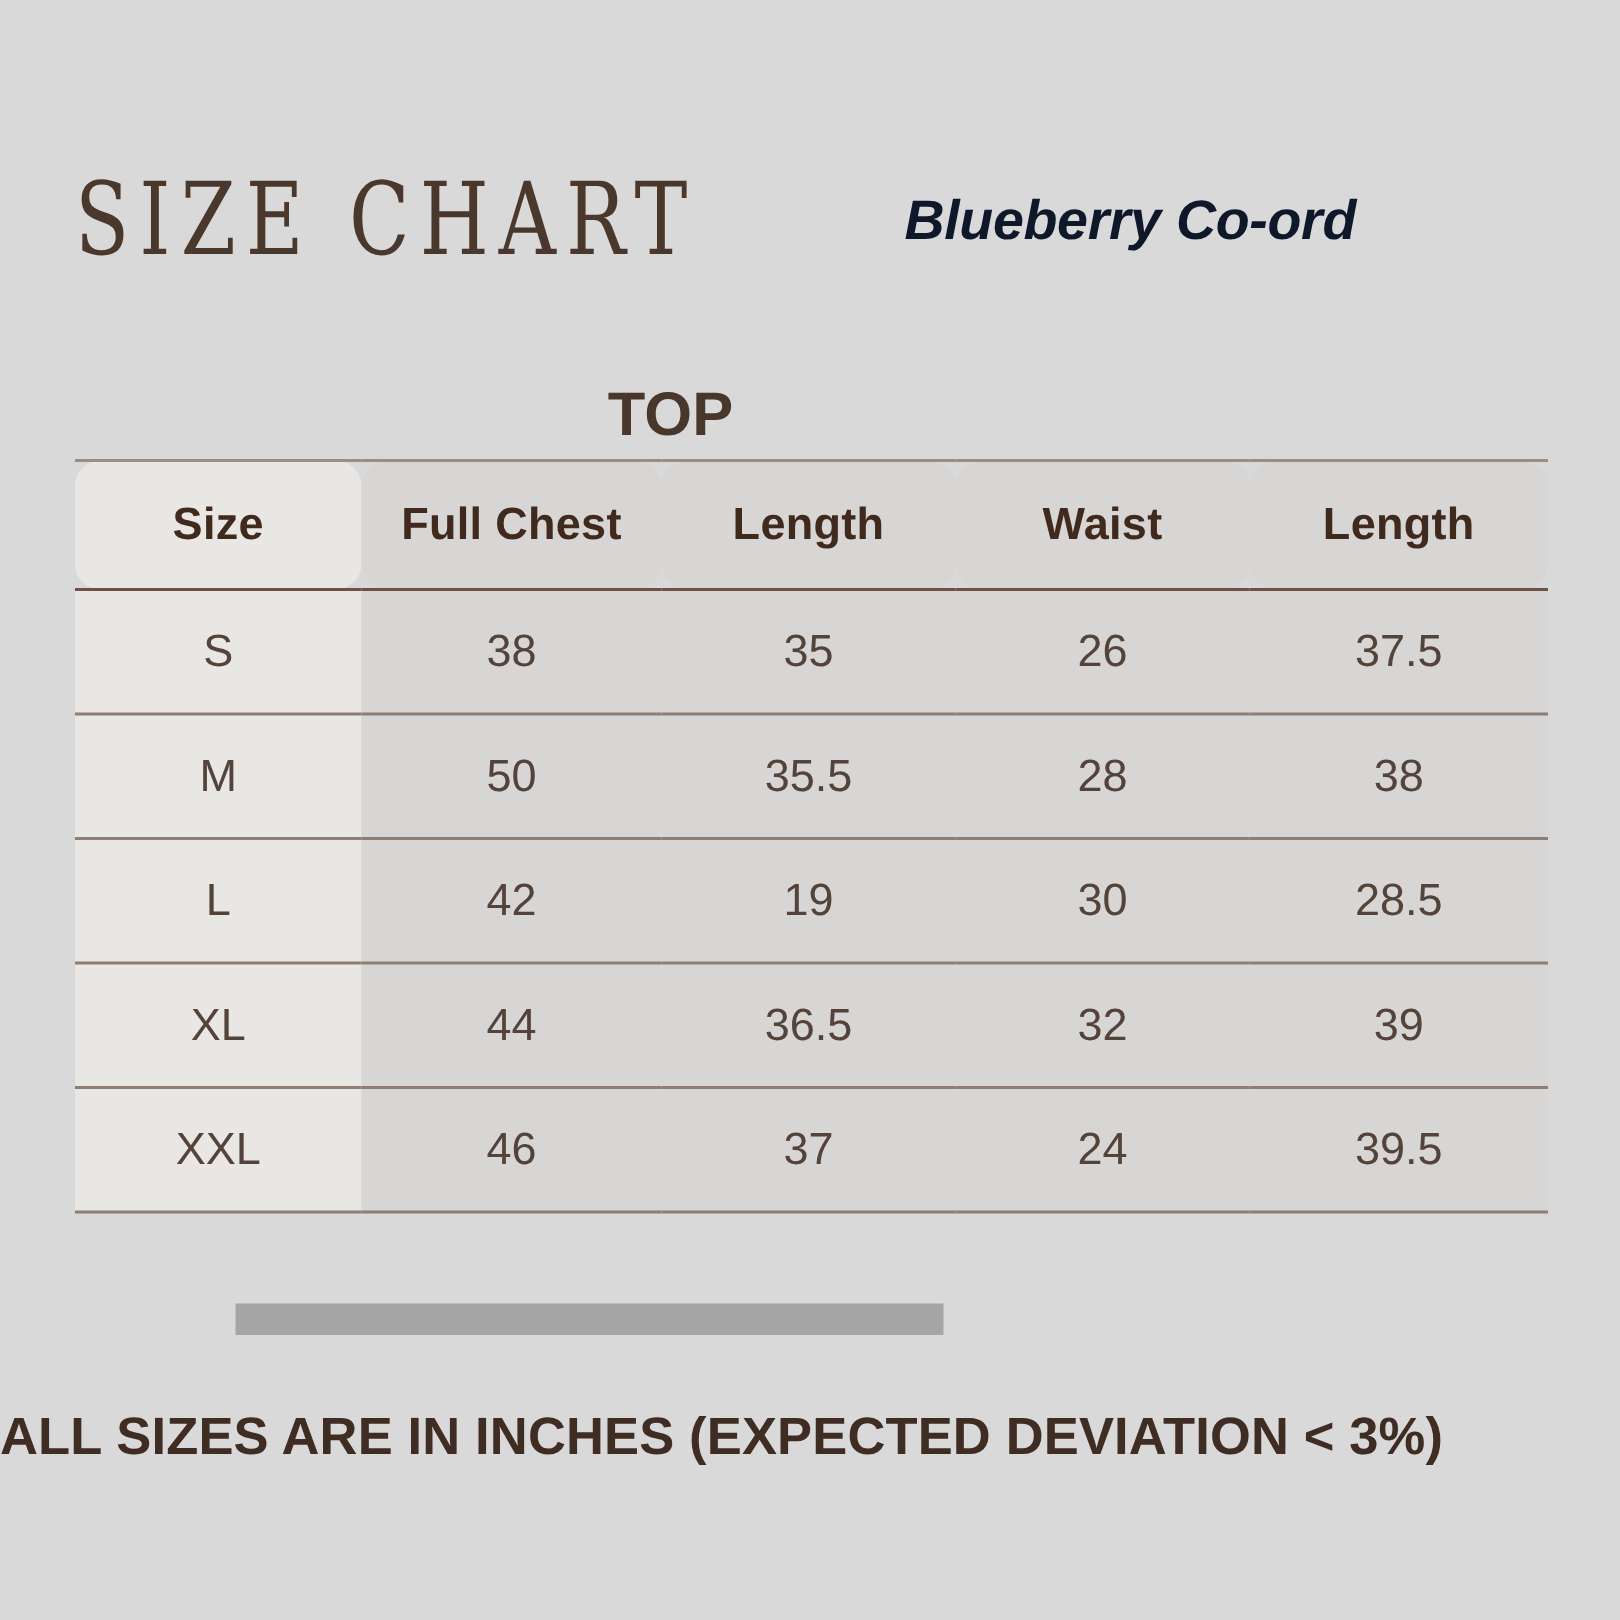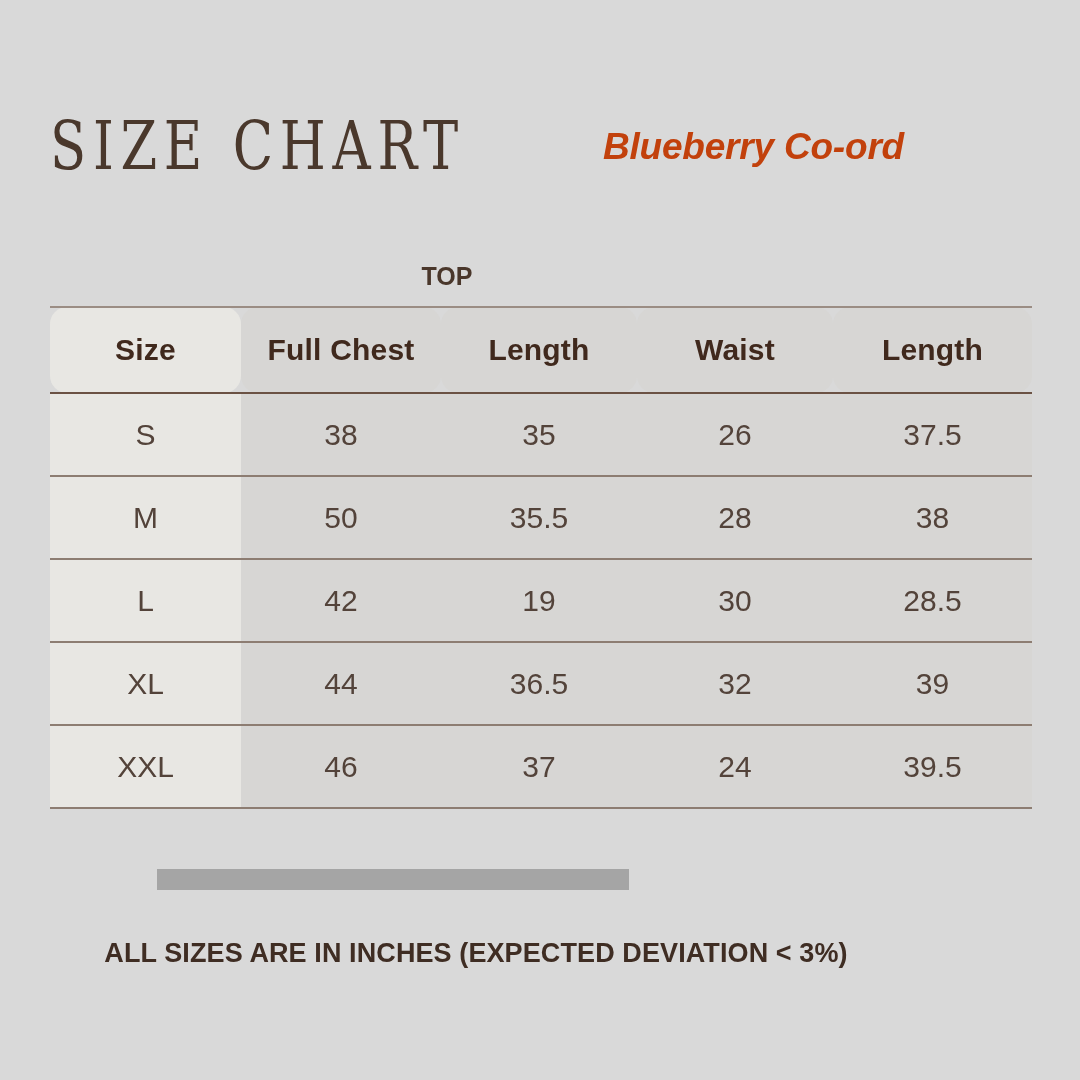--- a/index.html
+++ b/index.html
@@ -42,39 +42,39 @@
     transform: scaleY(1.22) scaleX(0.96);
     transform-origin: left center;
     white-space: nowrap;
   }
 
   .brand-name {
     font-family: "Liberation Sans", sans-serif;
     font-weight: bold;
     font-style: italic;
     font-size: 37px;
-    color: #c2410c;
+    color: #0f172a;
     letter-spacing: -0.2px;
     white-space: nowrap;
     line-height: 1;
   }
 
   
   .group-header {
     position: absolute;
     left: 50px;
     top: 250px;
     width: 982px;
     height: 52px;
   }
   .group-label {
     position: absolute;
     top: 0;
     font-weight: bold;
-    font-size: 25px;
+    font-size: 41px;
     color: #4a372b;
     line-height: 52px;
     transform: translateX(-50%);
     white-space: nowrap;
   }
   .group-top { left: 397px; }
   .group-bottom { left: 787px; }
 
   
   .table-wrap {
@@ -144,21 +144,21 @@
   }
 
   
   .footer-note {
     position: absolute;
     left: 0;
     right: 0;
     top: 938px;
     text-align: center;
     font-weight: bold;
-    font-size: 27px;
+    font-size: 35px;
     color: #3f2d23;
     letter-spacing: 0.1px;
     white-space: nowrap;
   }
 </style>
 </head>
 <body>
 
 <div class="page">
 

